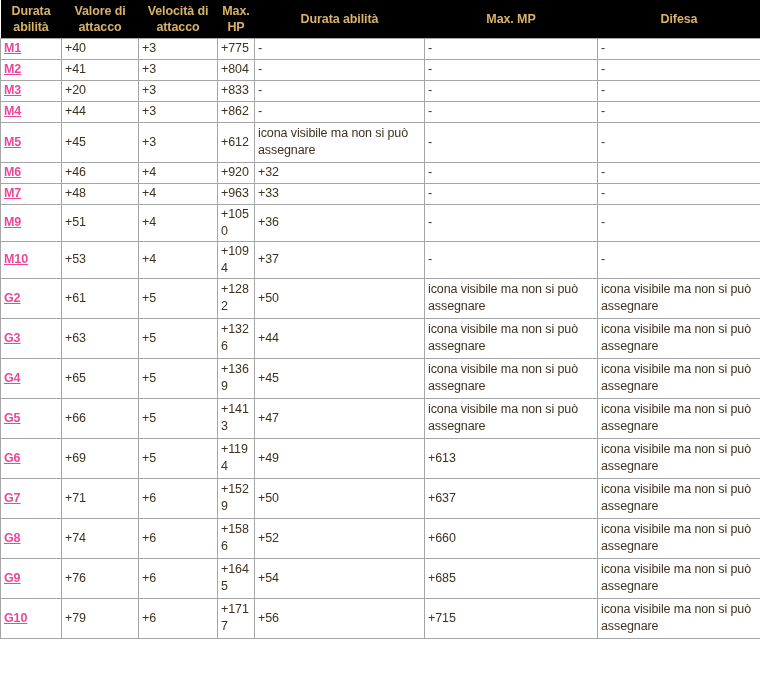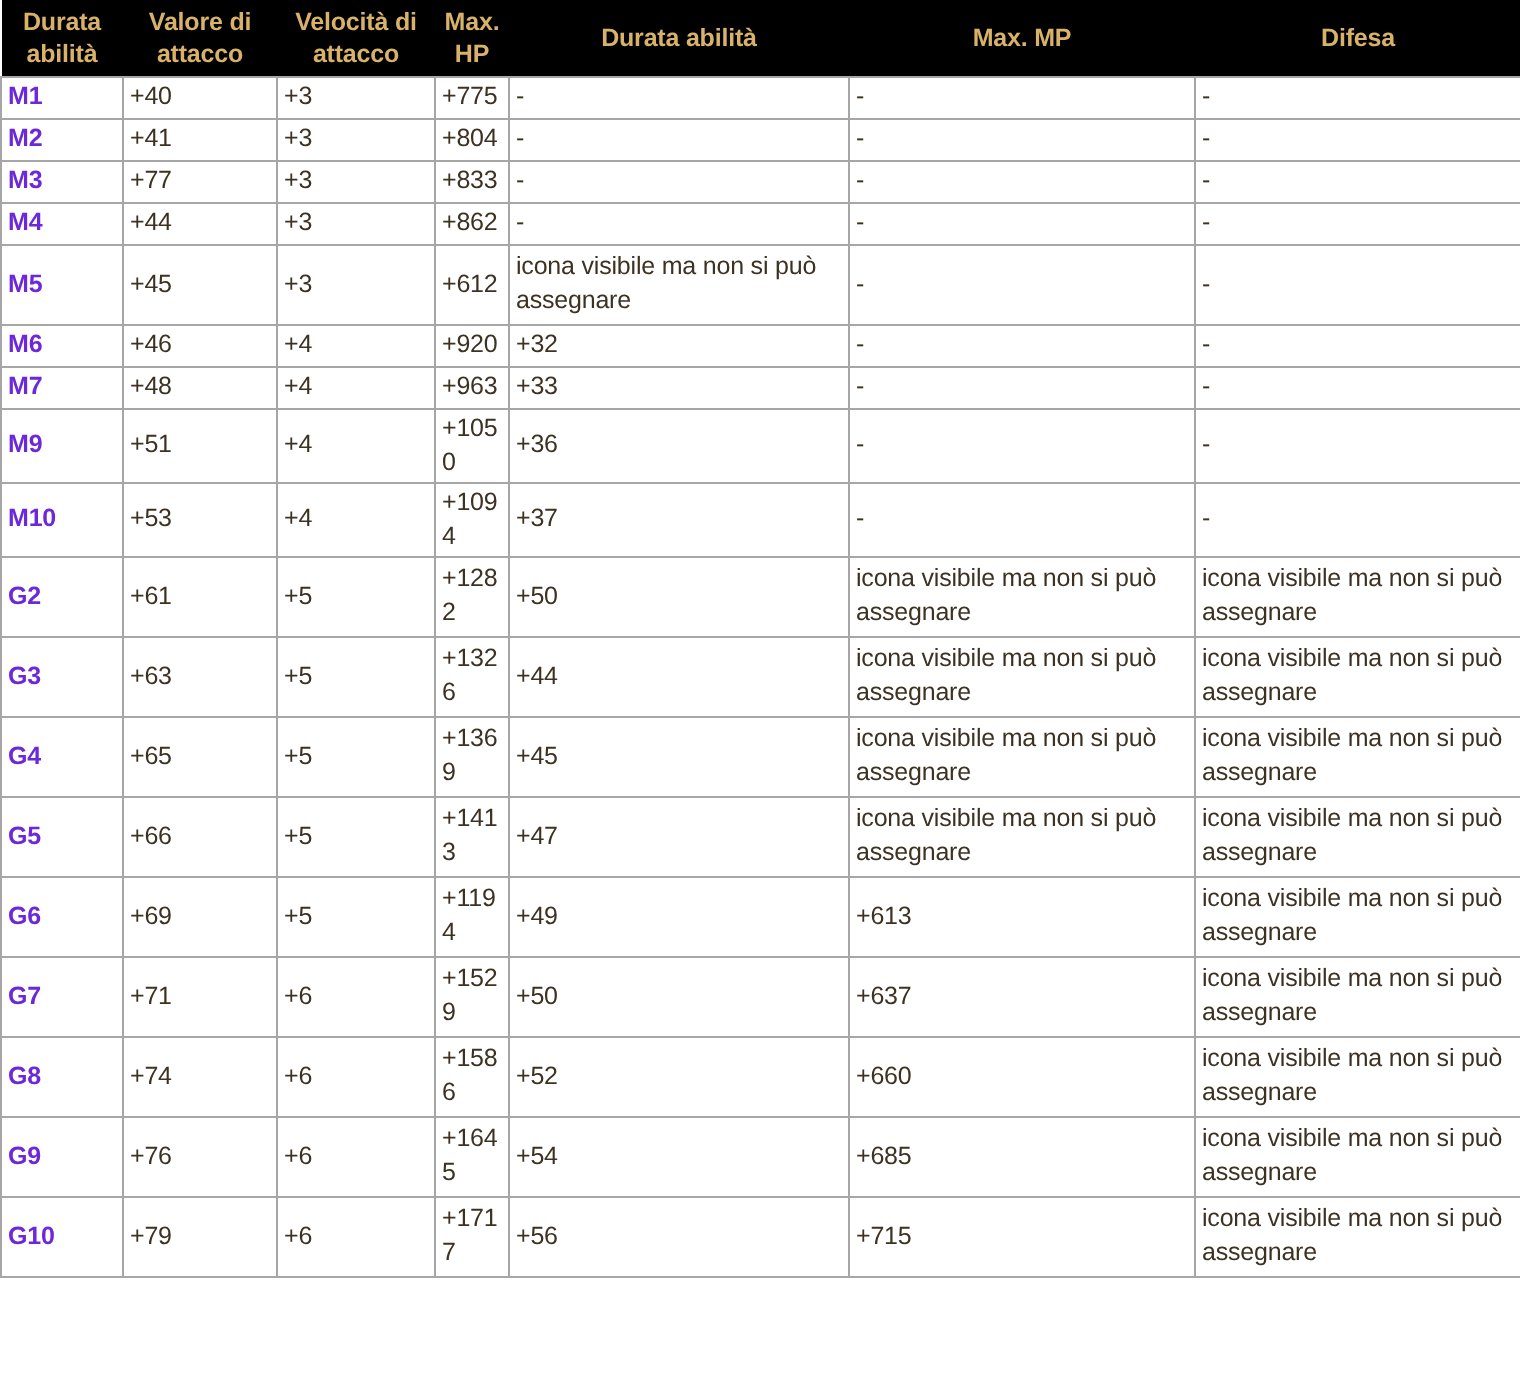--- a/index.html
+++ b/index.html
@@ -41,21 +41,22 @@
     letter-spacing: -0.1px;
     color: #3d3222;
     padding: 1px 3px;
     vertical-align: middle;
     text-align: left;
     overflow: hidden;
     word-wrap: break-word;
   }
   table.stats td.level {
     font-weight: bold;
-    color: #6d28d9;
+    color: #ec4899;
+    text-decoration: underline;
   }
   tr.single { height: 21px; }
   tr.tall   { height: 40px; }
 </style>
 </head>
 <body>
 
 <div id="screen">
   <table class="stats">
     <colgroup>
@@ -92,21 +93,21 @@
           <td class="level">M2</td>
           <td>+41</td>
           <td>+3</td>
           <td>+804</td>
           <td>-</td>
           <td>-</td>
           <td>-</td>
         </tr>
         <tr class="single">
           <td class="level">M3</td>
-          <td>+77</td>
+          <td>+20</td>
           <td>+3</td>
           <td>+833</td>
           <td>-</td>
           <td>-</td>
           <td>-</td>
         </tr>
         <tr class="single">
           <td class="level">M4</td>
           <td>+44</td>
           <td>+3</td>

